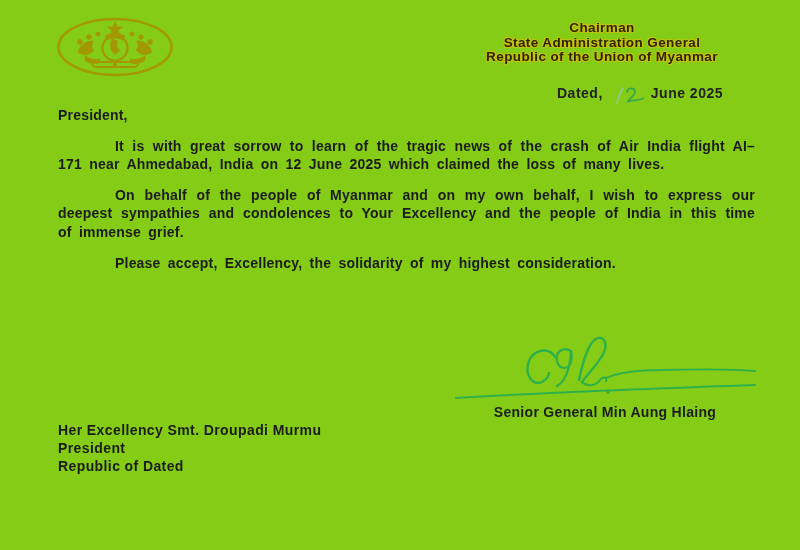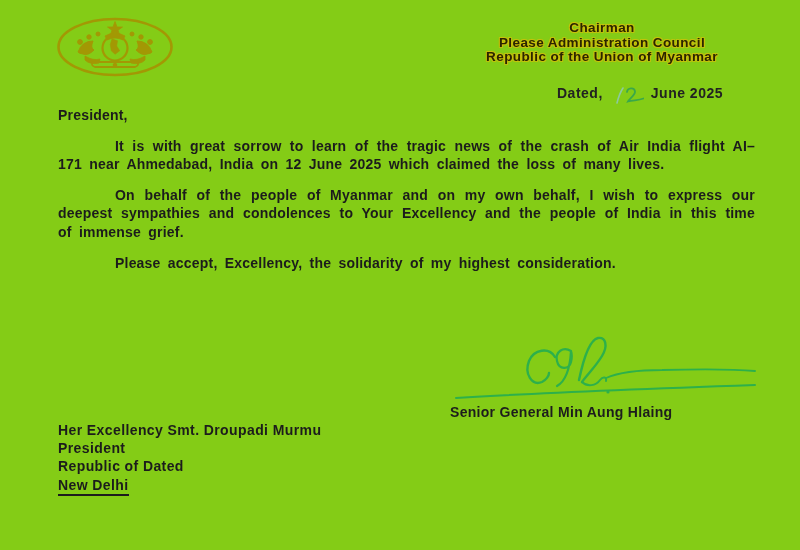--- a/index.html
+++ b/index.html
@@ -40,21 +40,21 @@
     font-size:14px;font-weight:700;color:#1c1c1c;
     line-height:18.6px;letter-spacing:0.2px;word-spacing:3.2px;
     text-align:justify;
   }
   .body-text p{margin:12px 0 4px 0;text-indent:57px;}
   .body-text p.salutation{text-indent:0;margin:0 0 3px 0;}
   
   .signature-svg{position:absolute;left:450px;top:330px;width:310px;height:78px;}
   .signatory{
     position:absolute;left:450px;top:404px;width:310px;
-    text-align:left;font-size:14px;font-weight:700;color:#1d1d1d;
+    text-align:center;font-size:14px;font-weight:700;color:#1d1d1d;
     letter-spacing:0.3px;
   }
   
   .recipient{
     position:absolute;left:58px;top:421px;
     font-size:14px;font-weight:700;color:#1c1c1c;
     line-height:18.2px;letter-spacing:0.4px;
   }
   .recipient .city{
     display:inline-block;
@@ -91,21 +91,21 @@
 
       <path d="M50 20 q10 -6 20 0 l-2 4 q-8 -4 -16 0 z" stroke-width="0.8"></path>
 
       <path d="M38 46 h44 q3 3 -2 5 h-40 q-5 -2 -2 -5 z" fill="none" stroke-width="1.8"></path>
       <circle cx="60" cy="49" r="1.8"></circle>
     </g>
   </svg>
 
   <div class="letterhead">
     <div>Chairman</div>
-    <div>Please Administration Council</div>
+    <div>State Administration General</div>
     <div>Republic of the Union of Myanmar</div>
   </div>
 
   <div class="dateline">
     <span>Dated,</span>
     <svg class="day-svg" width="34" height="22" viewBox="0 0 34 22" xmlns="http://www.w3.org/2000/svg" fill="none">
       <path d="M7 18 C8.5 12 11 6 13 3" stroke="#8cc9a0" stroke-width="1.6" stroke-linecap="round"></path>
       <path d="M17 7 C17.5 2.5 24.5 2 25 6.5 C25.3 10 19.5 13.5 18 16.5 C23 15 28 15.5 33.5 13.5" stroke="#3aa84a" stroke-width="1.8" stroke-linecap="round"></path>
     </svg>
     <span>June 2025</span>
@@ -132,16 +132,15 @@
 
     <path d="M6 68 C70 64 190 59 305 55" stroke-width="2"></path>
     <circle cx="158" cy="62" r="1.6" fill="#2db04b" stroke="none"></circle>
   </svg>
   <div class="signatory">Senior General Min Aung Hlaing</div>
 
   <div class="recipient">
     <div>Her Excellency Smt. Droupadi Murmu</div>
     <div>President</div>
     <div>Republic of Dated</div>
-    <div><span class="city">New Delhi</span></div>
   </div>
 
 </div>
 
 </body></html>

